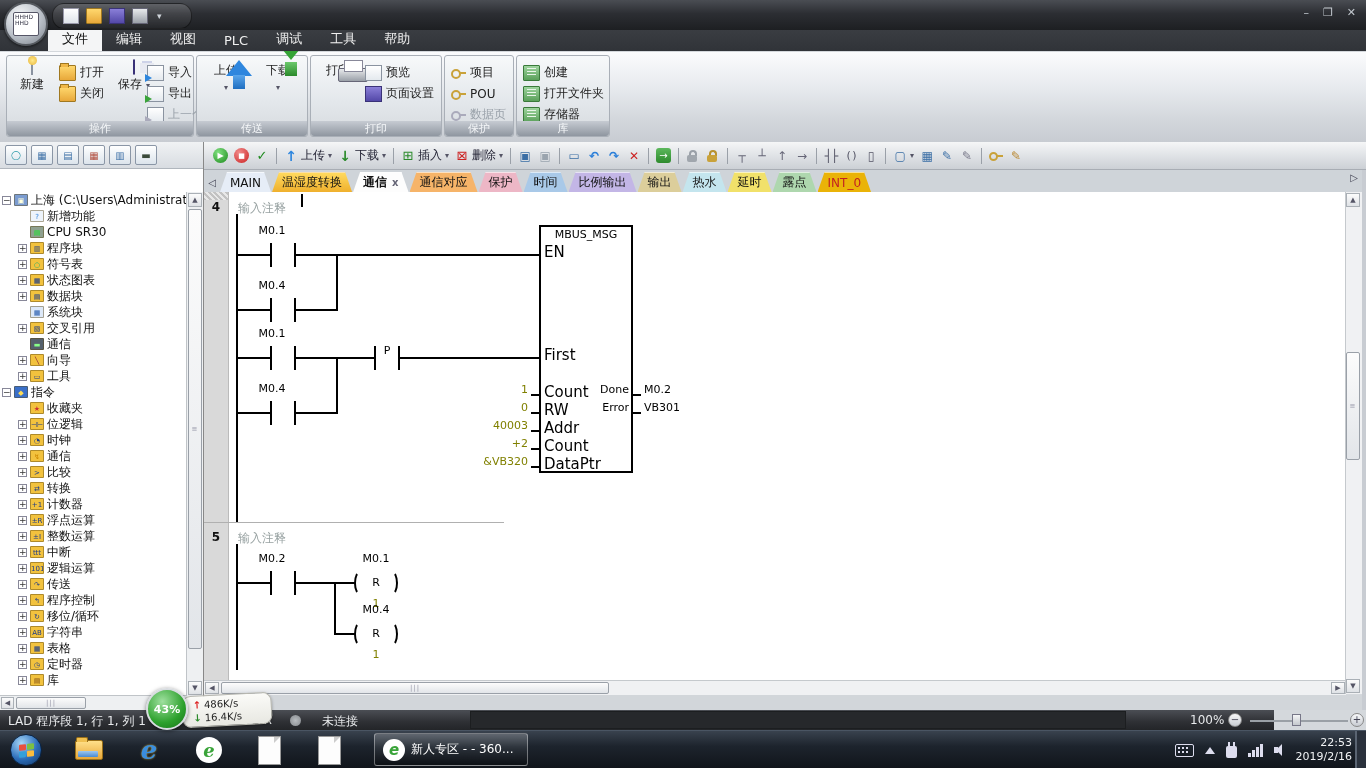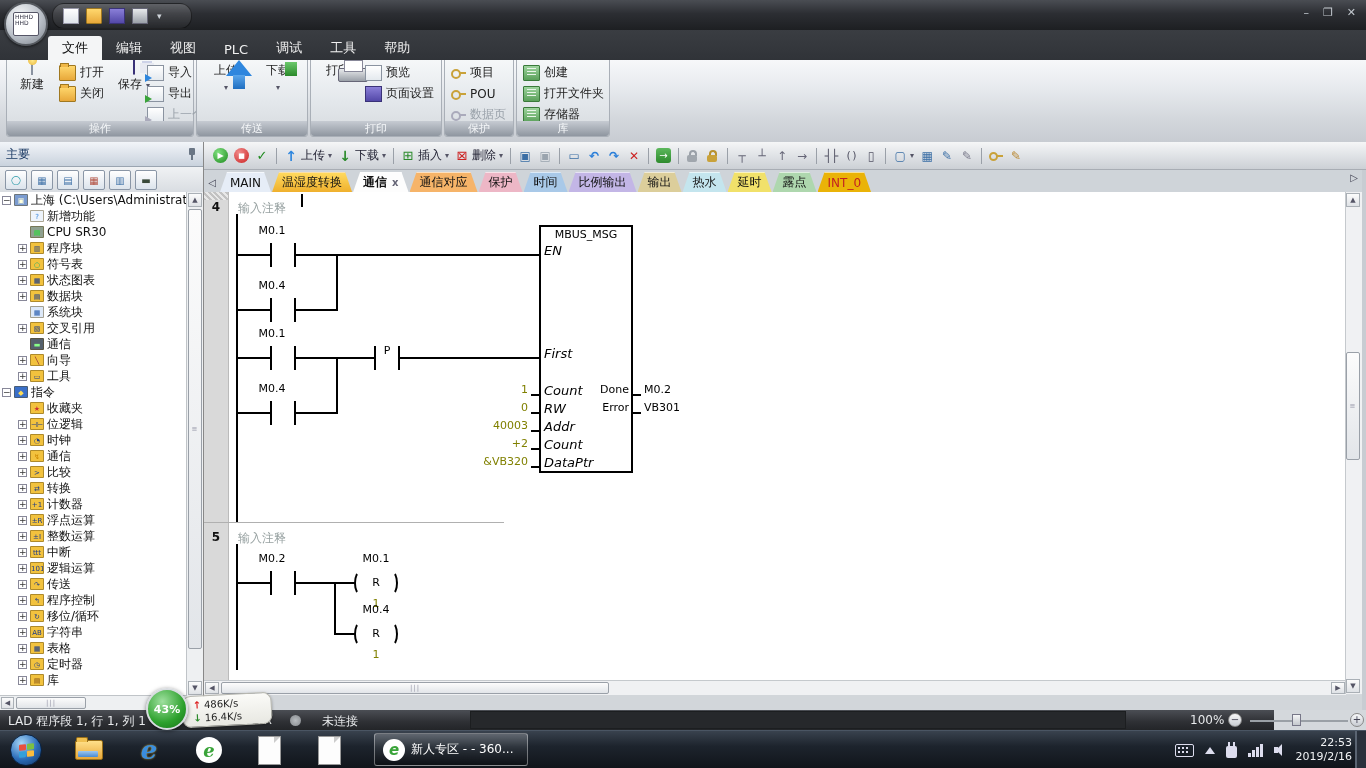--- a/index.html
+++ b/index.html
@@ -19,21 +19,21 @@
     border:1px solid rgba(0,0,0,.5);display:flex;align-items:center;gap:7px;padding:0 10px;}
   .qi{width:14px;height:14px;display:inline-block;}
   .qi-page{background:linear-gradient(#fff,#dfe4ea);border:1px solid #99a;}
   .qi-open{background:linear-gradient(#ffd86e,#e8a83a);border:1px solid #a07820;border-radius:1px;}
   .qi-save{background:linear-gradient(#8a7fd8,#5348a8);border:1px solid #3a3278;}
   .qi-print{background:linear-gradient(#e8eaec,#9aa0a8);border:1px solid #667;}
   #qat-dd{color:#cfd4da;font-size:9px;margin-left:2px;}
   #title-text{position:absolute;left:0;right:0;top:6px;text-align:center;color:#cdd6e2;font-size:13px;}
   #win-controls{position:absolute;right:10px;top:6px;display:flex;gap:14px;color:#c2c8ce;font-size:11px;}
   
-  #menubar{position:absolute;left:0;top:30px;width:1366px;height:30px;
+  #menubar{position:absolute;left:0;top:30px;width:1366px;height:21px;
     background:linear-gradient(#3a3d42,#303338);z-index:5;display:flex;align-items:flex-end;padding-left:48px;box-sizing:border-box;}
   .menu-item{padding:3px 14px;font-size:13px;cursor:default;}
   
   #ribbon{position:absolute;left:0;top:52px;width:1366px;height:90px;
     background:linear-gradient(#fbfcfd,#e7eaee 40%,#d3d7dc 75%,#c8ccd2);border-bottom:1px solid #989ea6;}
   .rgroup{position:absolute;top:3px;bottom:5px;border:1px solid #a9afb7;border-radius:3px;
     background:linear-gradient(#f7f9fa,#e4e8ec 55%,#d6dade);}
   .rgl{position:absolute;left:0;right:0;bottom:0;height:15px;border-radius:0 0 3px 3px;
     background:linear-gradient(#c6cbd2,#8f96a0);color:#f6f8fa;font-size:11px;text-align:center;line-height:15px;}
   .rbig{position:absolute;top:4px;width:46px;text-align:center;font-size:12px;color:#222;}
@@ -176,21 +176,21 @@
     background:repeating-linear-gradient(45deg,#c2c2c2 0 2px,#e8e8e8 2px 4px);}
   .netnum{position:absolute;width:24px;text-align:center;font-weight:bold;font-size:12px;color:#111;}
   .ncomment{position:absolute;color:#98a2a2;font-size:12px;}
   .hl{position:absolute;height:2px;background:#000;}
   .vl{position:absolute;width:2px;background:#000;}
   .cbar{position:absolute;width:2px;height:24px;background:#000;}
   .olabel{position:absolute;width:44px;text-align:center;font-size:11px;color:#000;}
   .oval{position:absolute;text-align:center;font-size:11px;color:#808000;}
   #fblock{position:absolute;left:335px;top:33px;width:94px;height:248px;border:2px solid #000;background:#fff;box-sizing:border-box;}
   .btitle{position:absolute;left:335px;top:36px;width:94px;text-align:center;font-size:11px;color:#000;}
-  .pin{position:absolute;font-size:13px;color:#000;font-style:italic;}
+  .pin{position:absolute;font-size:15px;color:#000;}
   .pinr{position:absolute;font-size:11px;color:#000;width:84px;text-align:right;}
   .pvall{position:absolute;font-size:11px;color:#808000;width:84px;text-align:right;}
   .pvalr{position:absolute;font-size:11px;color:#000;}
   .netsep{position:absolute;left:0;top:330px;width:300px;height:1px;background:#b0b0b0;}
   .arcl,.arcr{position:absolute;width:12px;height:24px;border:2px solid transparent;border-radius:50%;box-sizing:border-box;}
   .arcl{border-left-color:#000;}
   .arcr{border-right-color:#000;}
   .coilfn{position:absolute;width:24px;text-align:center;font-size:11px;color:#000;}
   #caret{position:absolute;left:97px;top:2px;width:2px;height:13px;background:#000;}
   #ed-vscroll{position:absolute;right:4px;top:192px;width:16px;height:502px;background:#f0f1f3;border-left:1px solid #c5c9cd;}
@@ -631,24 +631,20 @@
 
         <div class="tab" style="background: #eab308; color: rgb(194, 34, 34);">
           <span>INT_0</span>
 
         </div>
       </span>
     <span id="tab-scroll-right"></span>
   </div>
 
   <div id="sidebar">
-    <div id="sb-header">
-      <span>主要</span>
-      <span id="pin-icon"></span>
-    </div>
     <div id="sb-icons">
       <span class="snav sn1"></span>
       <span class="snav sn2"></span>
       <span class="snav sn3"></span>
       <span class="snav sn4"></span>
       <span class="snav sn5"></span>
       <span class="snav sn6"></span>
     </div>
     <div id="tree">
 

